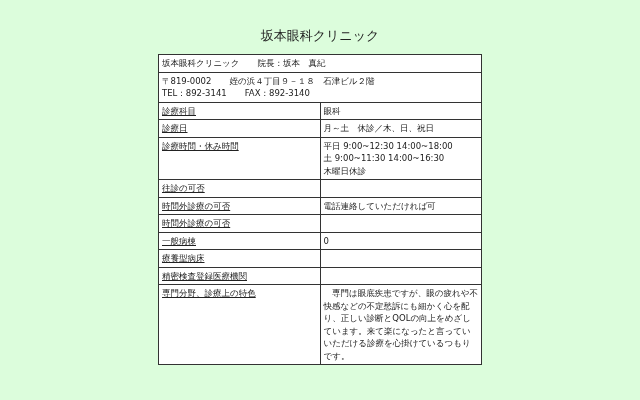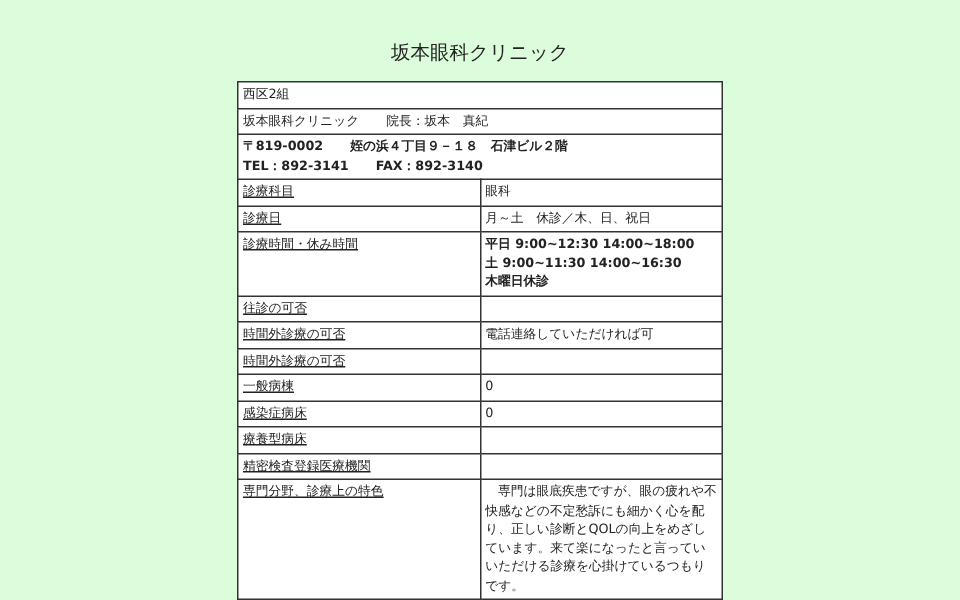--- a/index.html
+++ b/index.html
@@ -43,35 +43,32 @@
     vertical-align: top;
     line-height: 12.5px;
   }
   table.info td.label {
     width: 112px;
     text-decoration: underline;
   }
   table.info td.full {
     padding: 2px 3px;
   }
-  .line { display: block; font-weight: bold; }
+  .line { display: block; }
   .indent { text-indent: 1em; }
   .gap { display: inline-block; width: 18px; }
 </style>
 </head>
 <body>
 
 <div class="page">
   <div class="title">坂本眼科クリニック</div>
 
   <table class="info">
     <tbody>
-        <tr>
-      <td class="full" colspan="2">西区2組</td>
-    </tr>
     <tr>
       <td class="full" colspan="2">
         <span>坂本眼科クリニック</span><span class="gap"></span><span>院長：坂本　真紀</span>
       </td>
     </tr>
     <tr>
       <td class="full" colspan="2">
         <span class="line"><span>〒819-0002</span><span class="gap"></span><span>姪の浜４丁目９－１８　石津ビル２階</span></span>
         <span class="line"><span>TEL：892-3141</span><span class="gap"></span><span>FAX：892-3140</span></span>
       </td>
@@ -103,24 +100,20 @@
     </tr>
     <tr>
       <td class="label">時間外診療の可否</td>
       <td></td>
     </tr>
     <tr>
       <td class="label">一般病棟</td>
       <td>0</td>
     </tr>
     <tr>
-      <td class="label">感染症病床</td>
-      <td>0</td>
-    </tr>
-    <tr>
       <td class="label">療養型病床</td>
       <td></td>
     </tr>
     <tr>
       <td class="label">精密検査登録医療機関</td>
       <td></td>
     </tr>
     <tr>
       <td class="label">専門分野、診療上の特色</td>
       <td class="indent">専門は眼底疾患ですが、眼の疲れや不快感などの不定愁訴にも細かく心を配り、正しい診断とQOLの向上をめざしています。来て楽になったと言っていいただける診療を心掛けているつもりです。</td>

